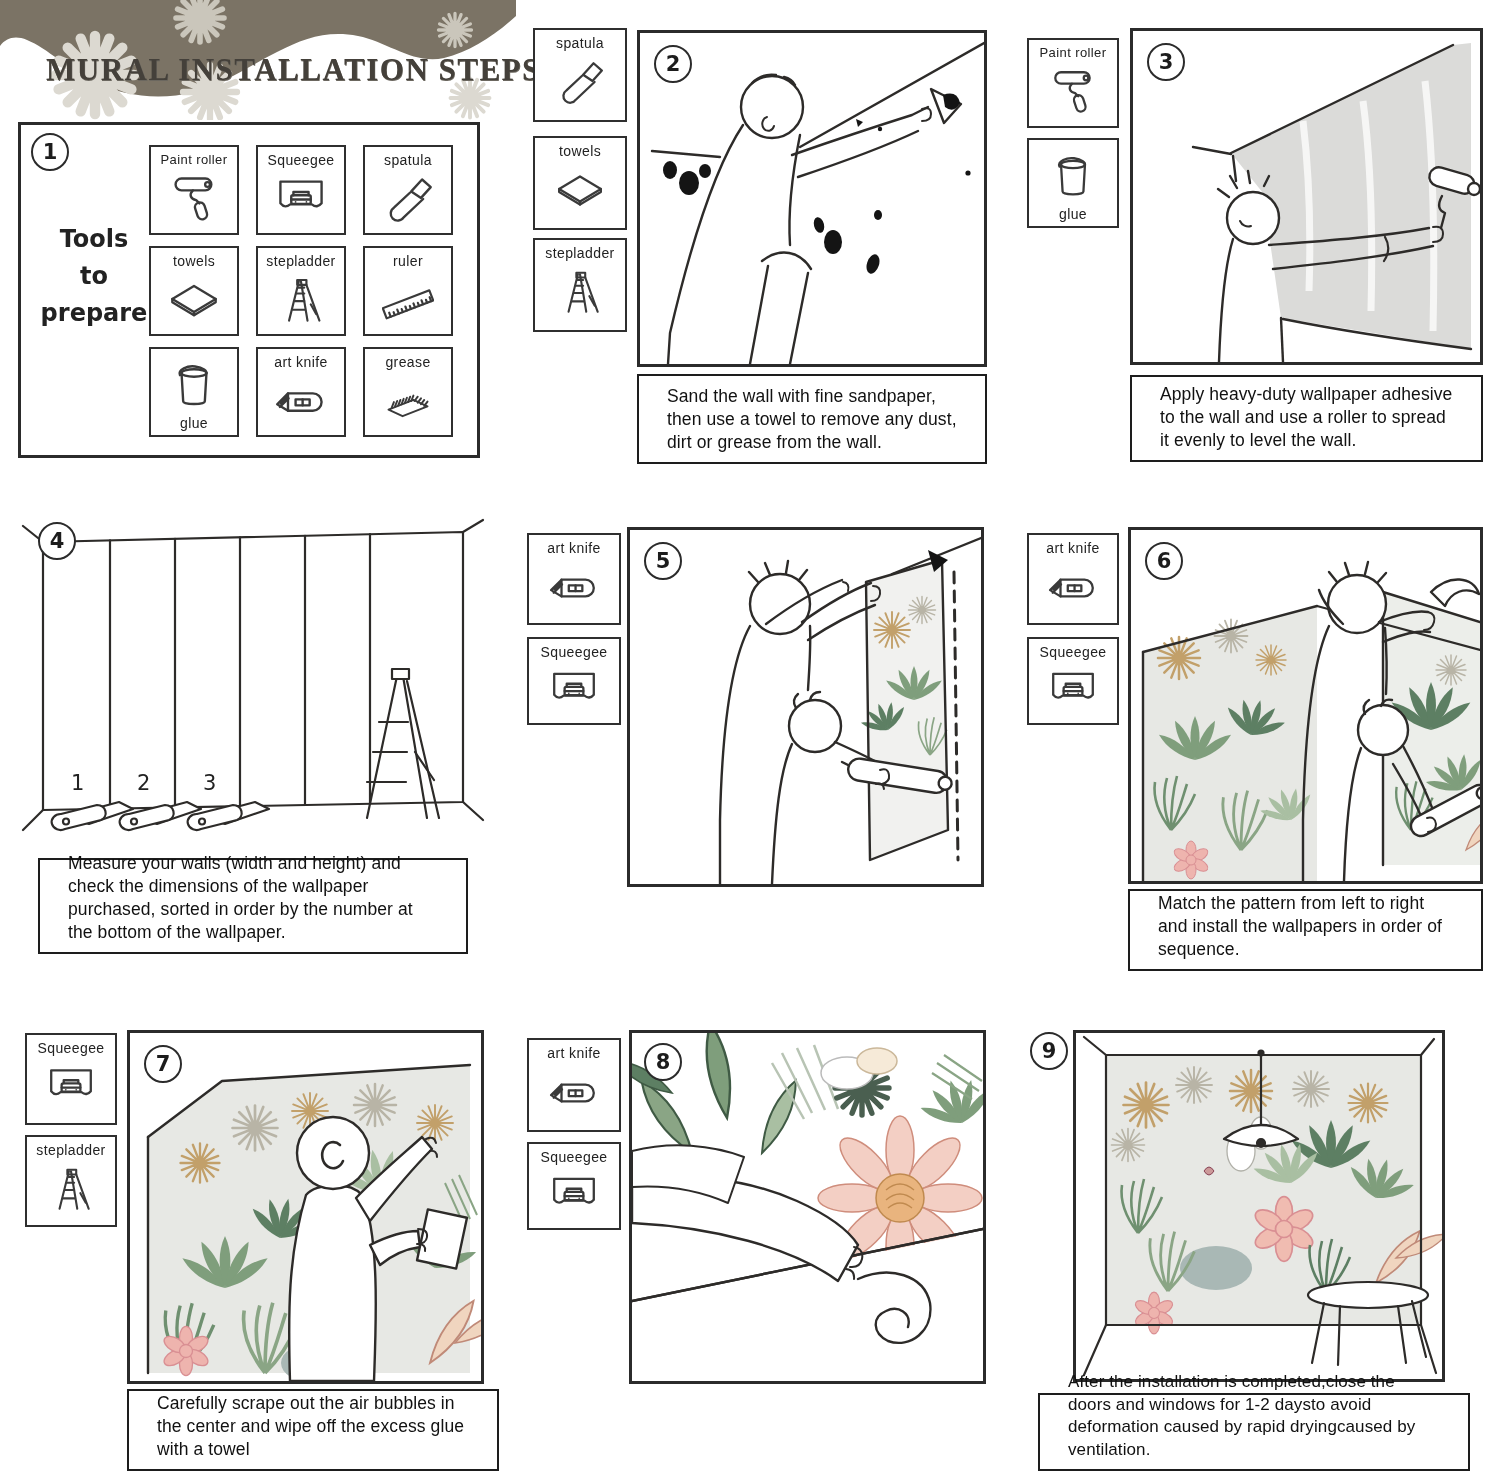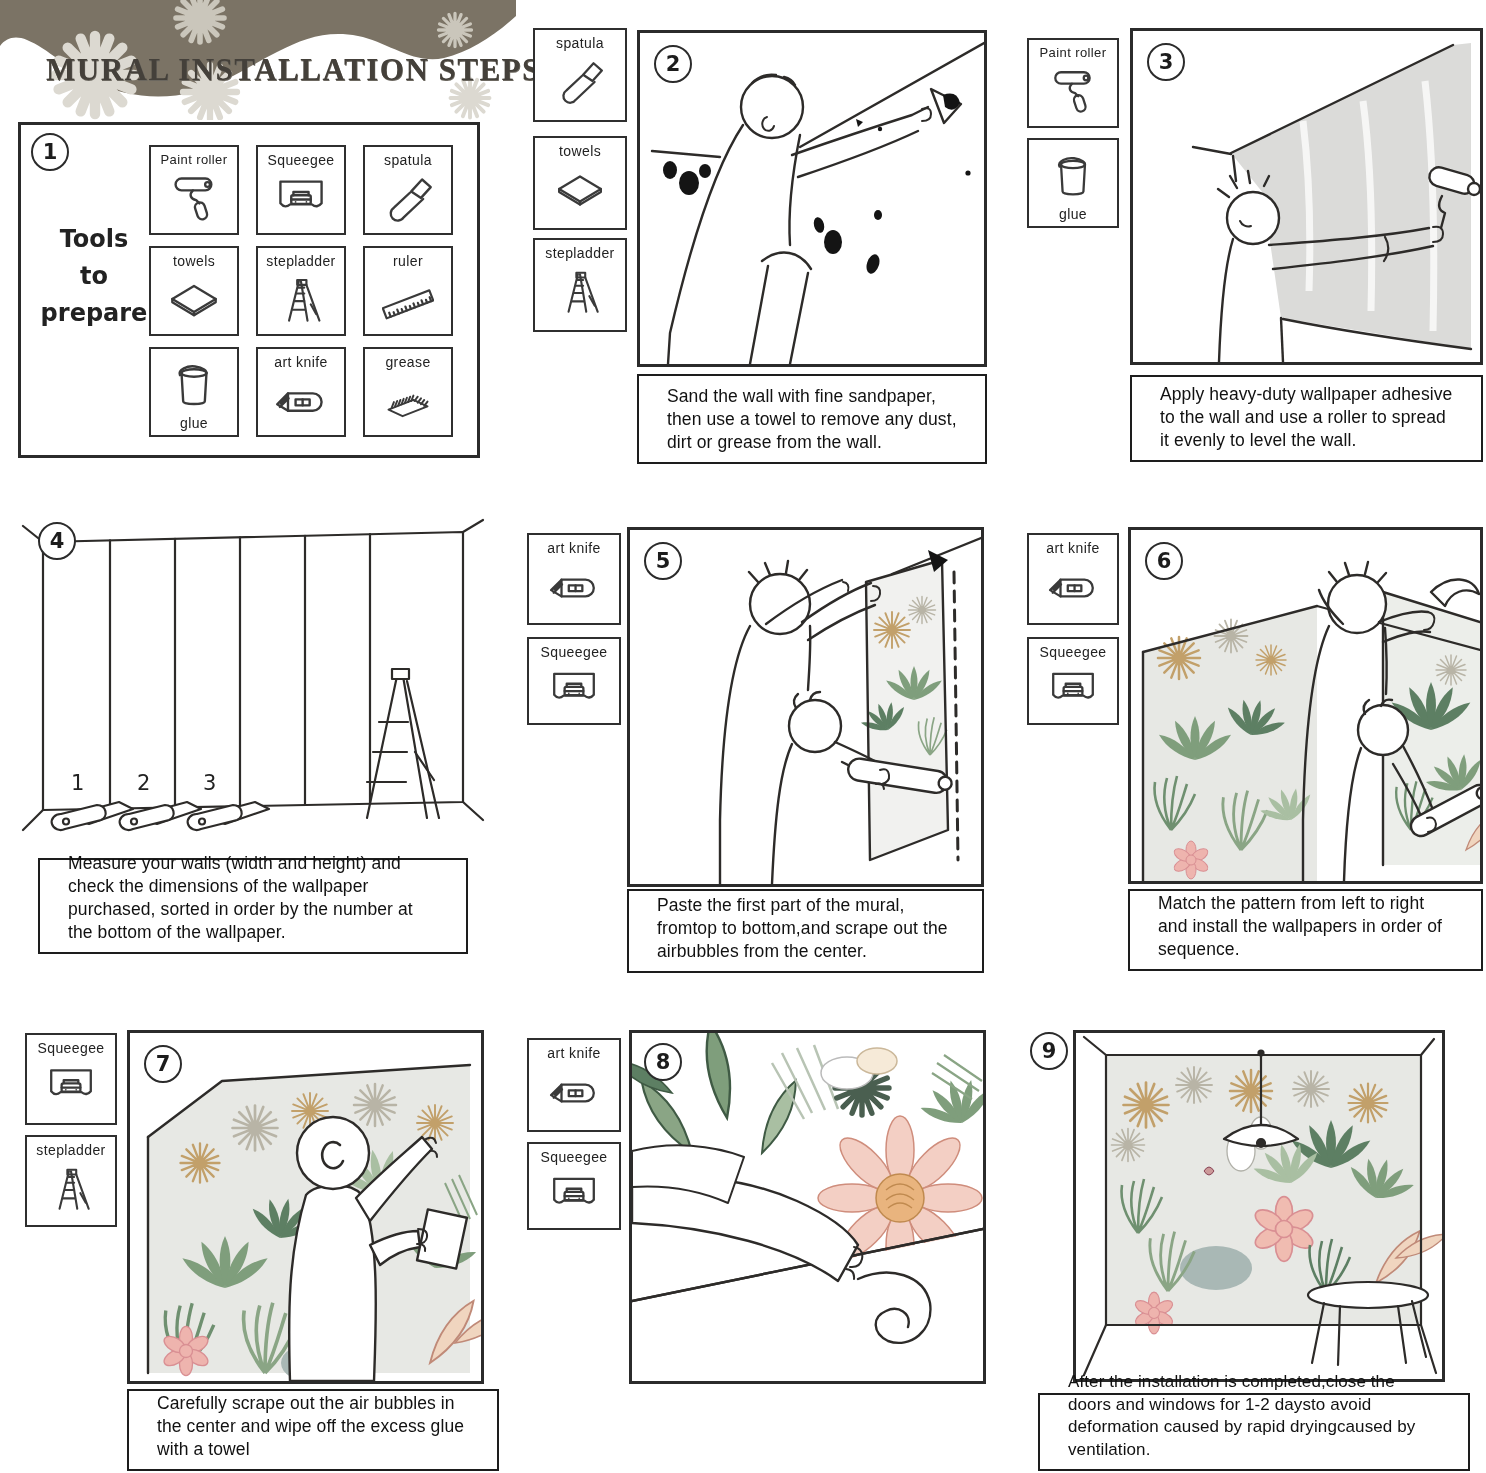--- a/index.html
+++ b/index.html
@@ -383,23 +383,20 @@
         <path d="M212,232 C230,241 241,247 249,252"></path>
 
         <g transform="translate(226,228) rotate(9)">
           <rect x="-6" y="0" width="100" height="22" rx="11" fill="#fff"></rect>
           <circle cx="92" cy="11" r="6.5" fill="#fff"></circle>
         </g>
         <path d="M250,240 q8,-3 9,5 q1,7 -7,9 M246,254 q7,-2 8,5" stroke-width="2"></path>
       </g>
     </svg>
   </div>
-  <div class="caption" style="left:627px;top:889px;width:357px;height:84px">
-    <p>Paste the first part of the mural, fromtop to bottom,and scrape out the airbubbles from the center.</p>
-  </div>
 
   <div class="toolbox" style="left:1027px;top:533px;width:92px;height:92px">
     <span class="tlabel">art knife</span>
     <svg class="ticon" width="50" height="46" viewBox="0 0 48 44">
         <use href="#i-artknife"></use>
       </svg>
   </div>
   <div class="toolbox" style="left:1027px;top:637px;width:92px;height:88px">
     <span class="tlabel">Squeegee</span>
     <svg class="ticon" width="50" height="44" viewBox="0 0 48 44">

